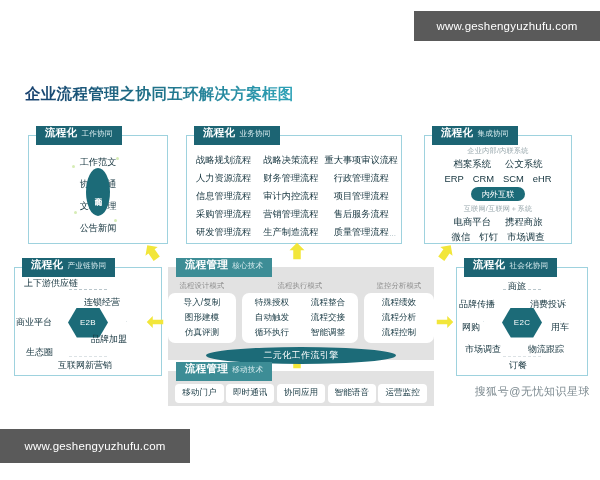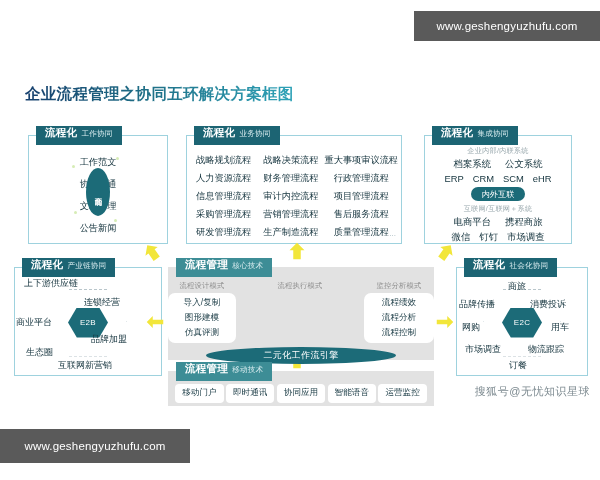--- a/index.html
+++ b/index.html
@@ -303,20 +303,32 @@
             <div class="ccol">
               <span>导入/复制</span>
               <span>图形建模</span>
               <span>仿真评测</span>
             </div>
           </div>
         </div>
 
         <div class="grp grpB">
           <div class="grphead">流程执行模式</div>
+          <div class="card">
+            <div class="ccol">
+              <span>特殊授权</span>
+              <span>自动触发</span>
+              <span>循环执行</span>
+            </div>
+            <div class="ccol">
+              <span>流程整合</span>
+              <span>流程交接</span>
+              <span>智能调整</span>
+            </div>
+          </div>
         </div>
 
         <div class="grp grpC">
           <div class="grphead">监控分析模式</div>
           <div class="card">
             <div class="ccol">
               <span>流程绩效</span>
               <span>流程分析</span>
               <span>流程控制</span>
             </div>

